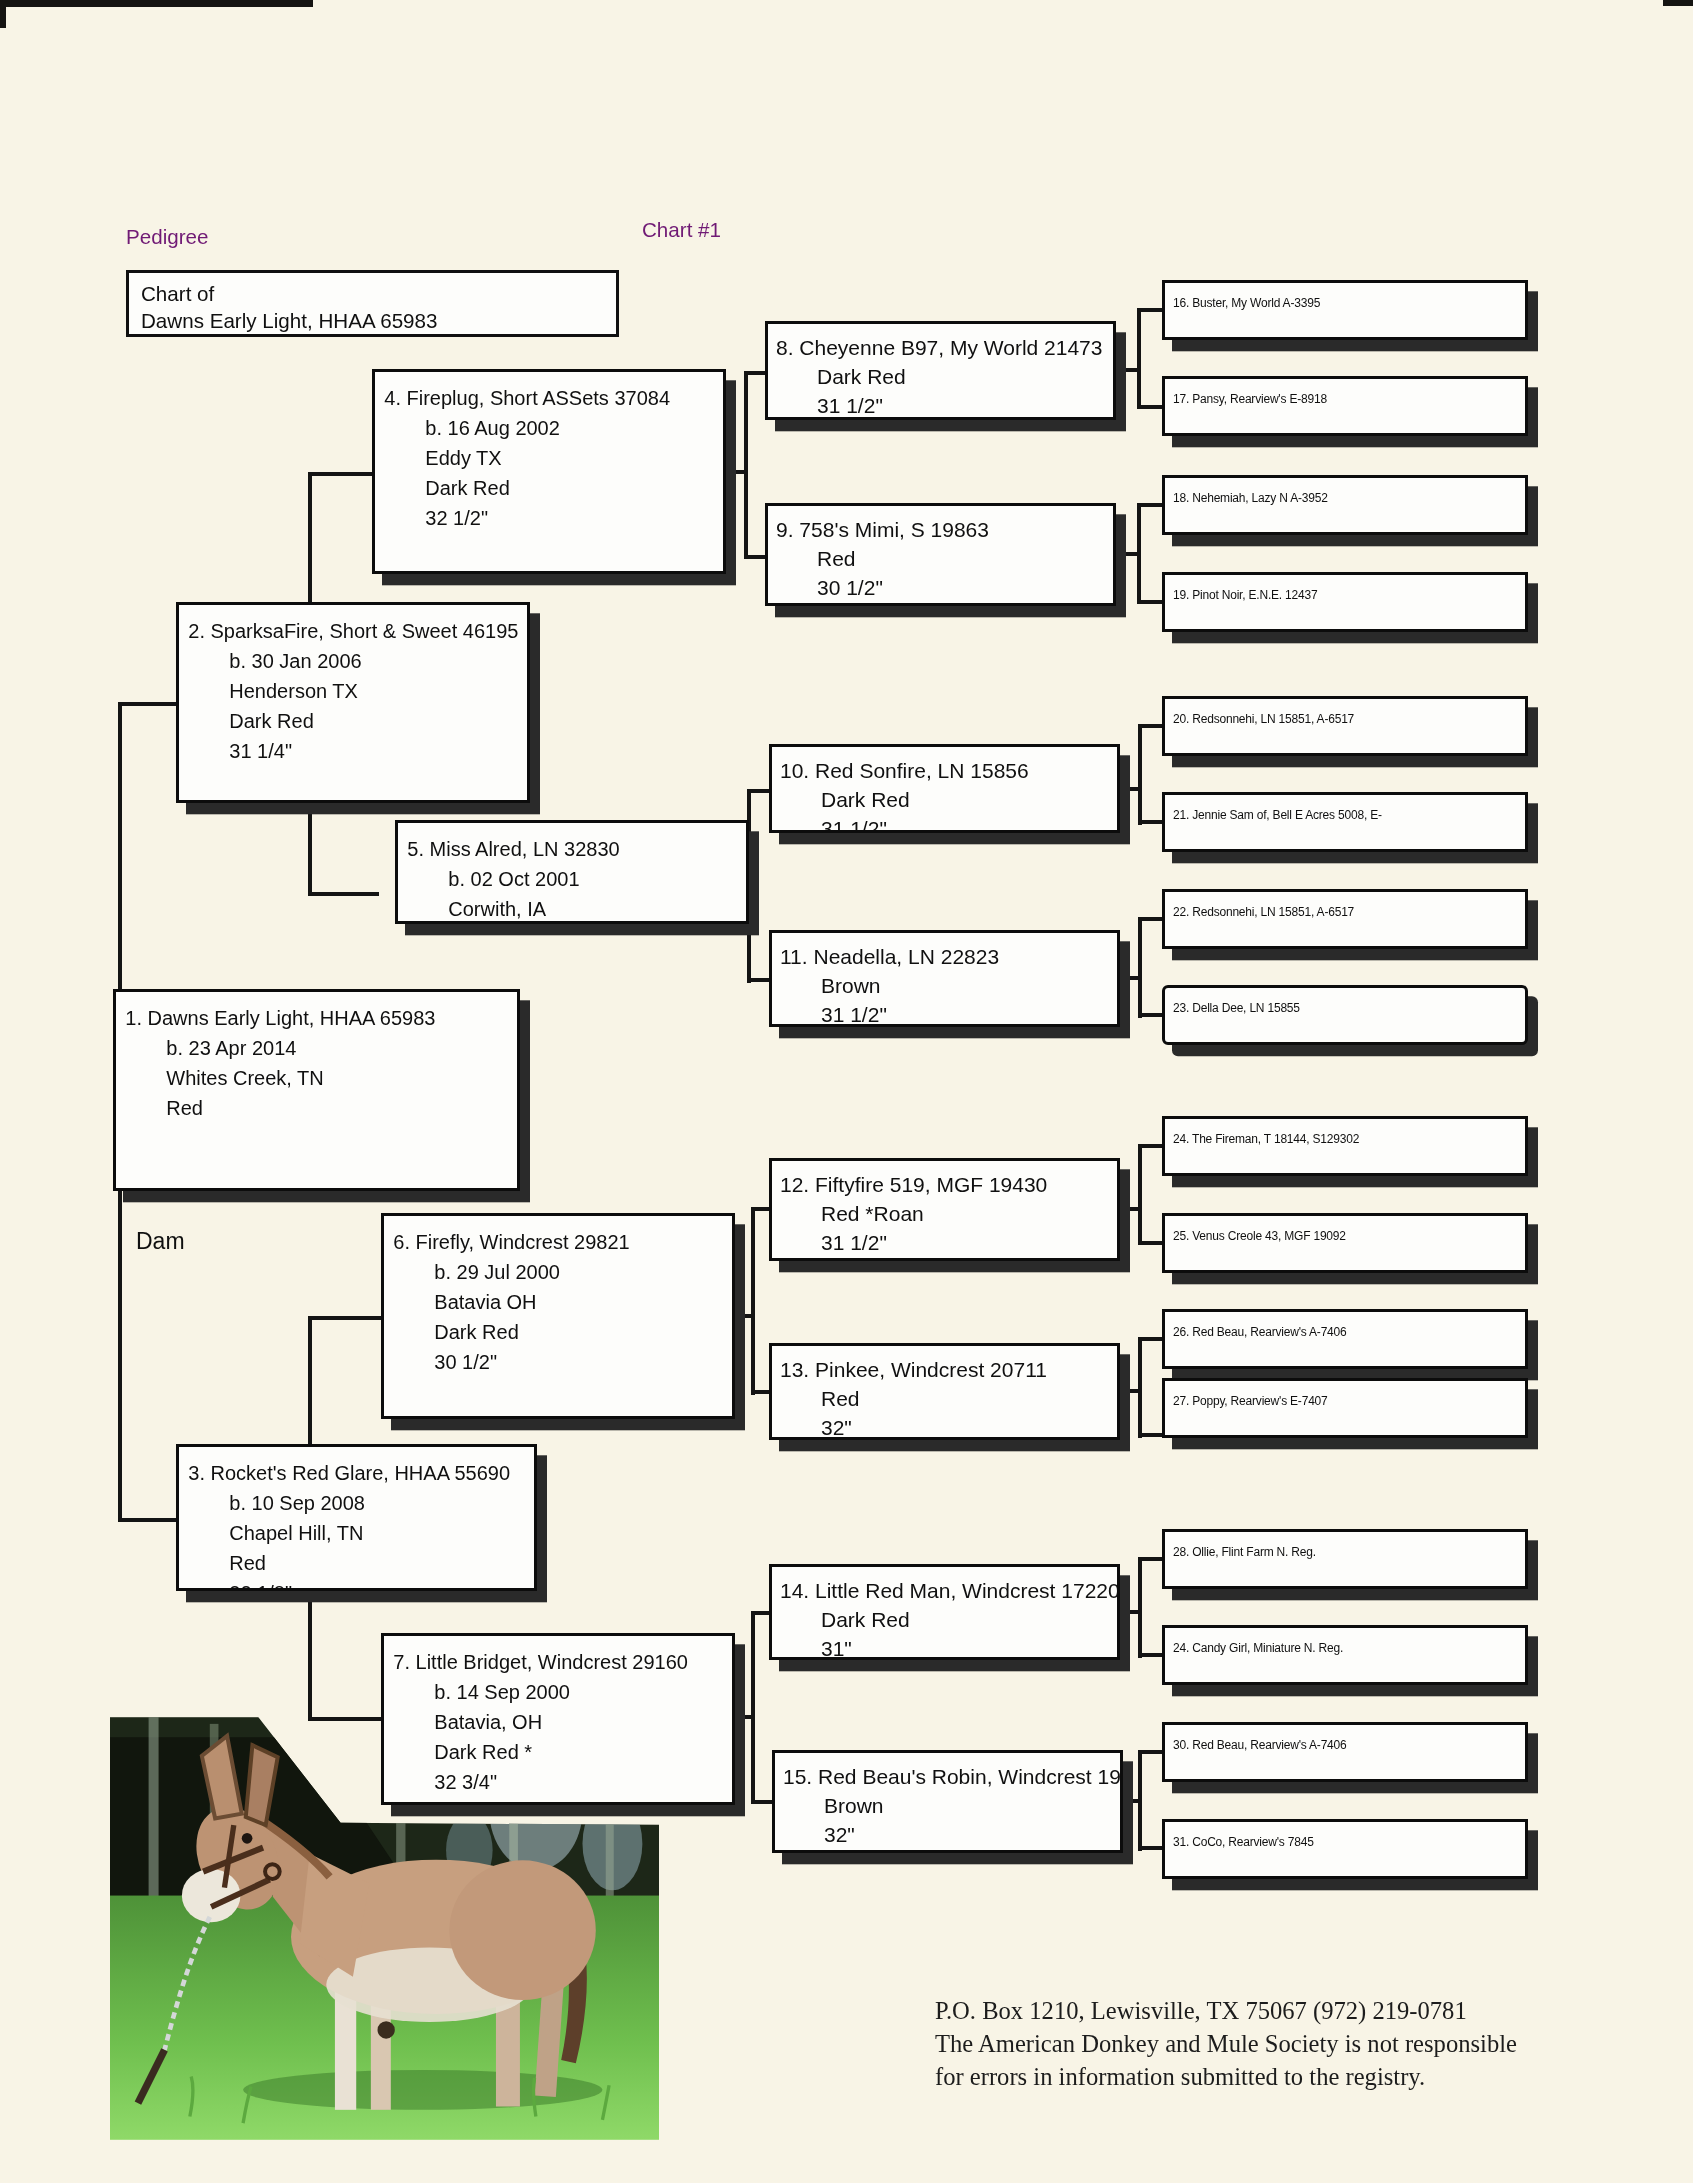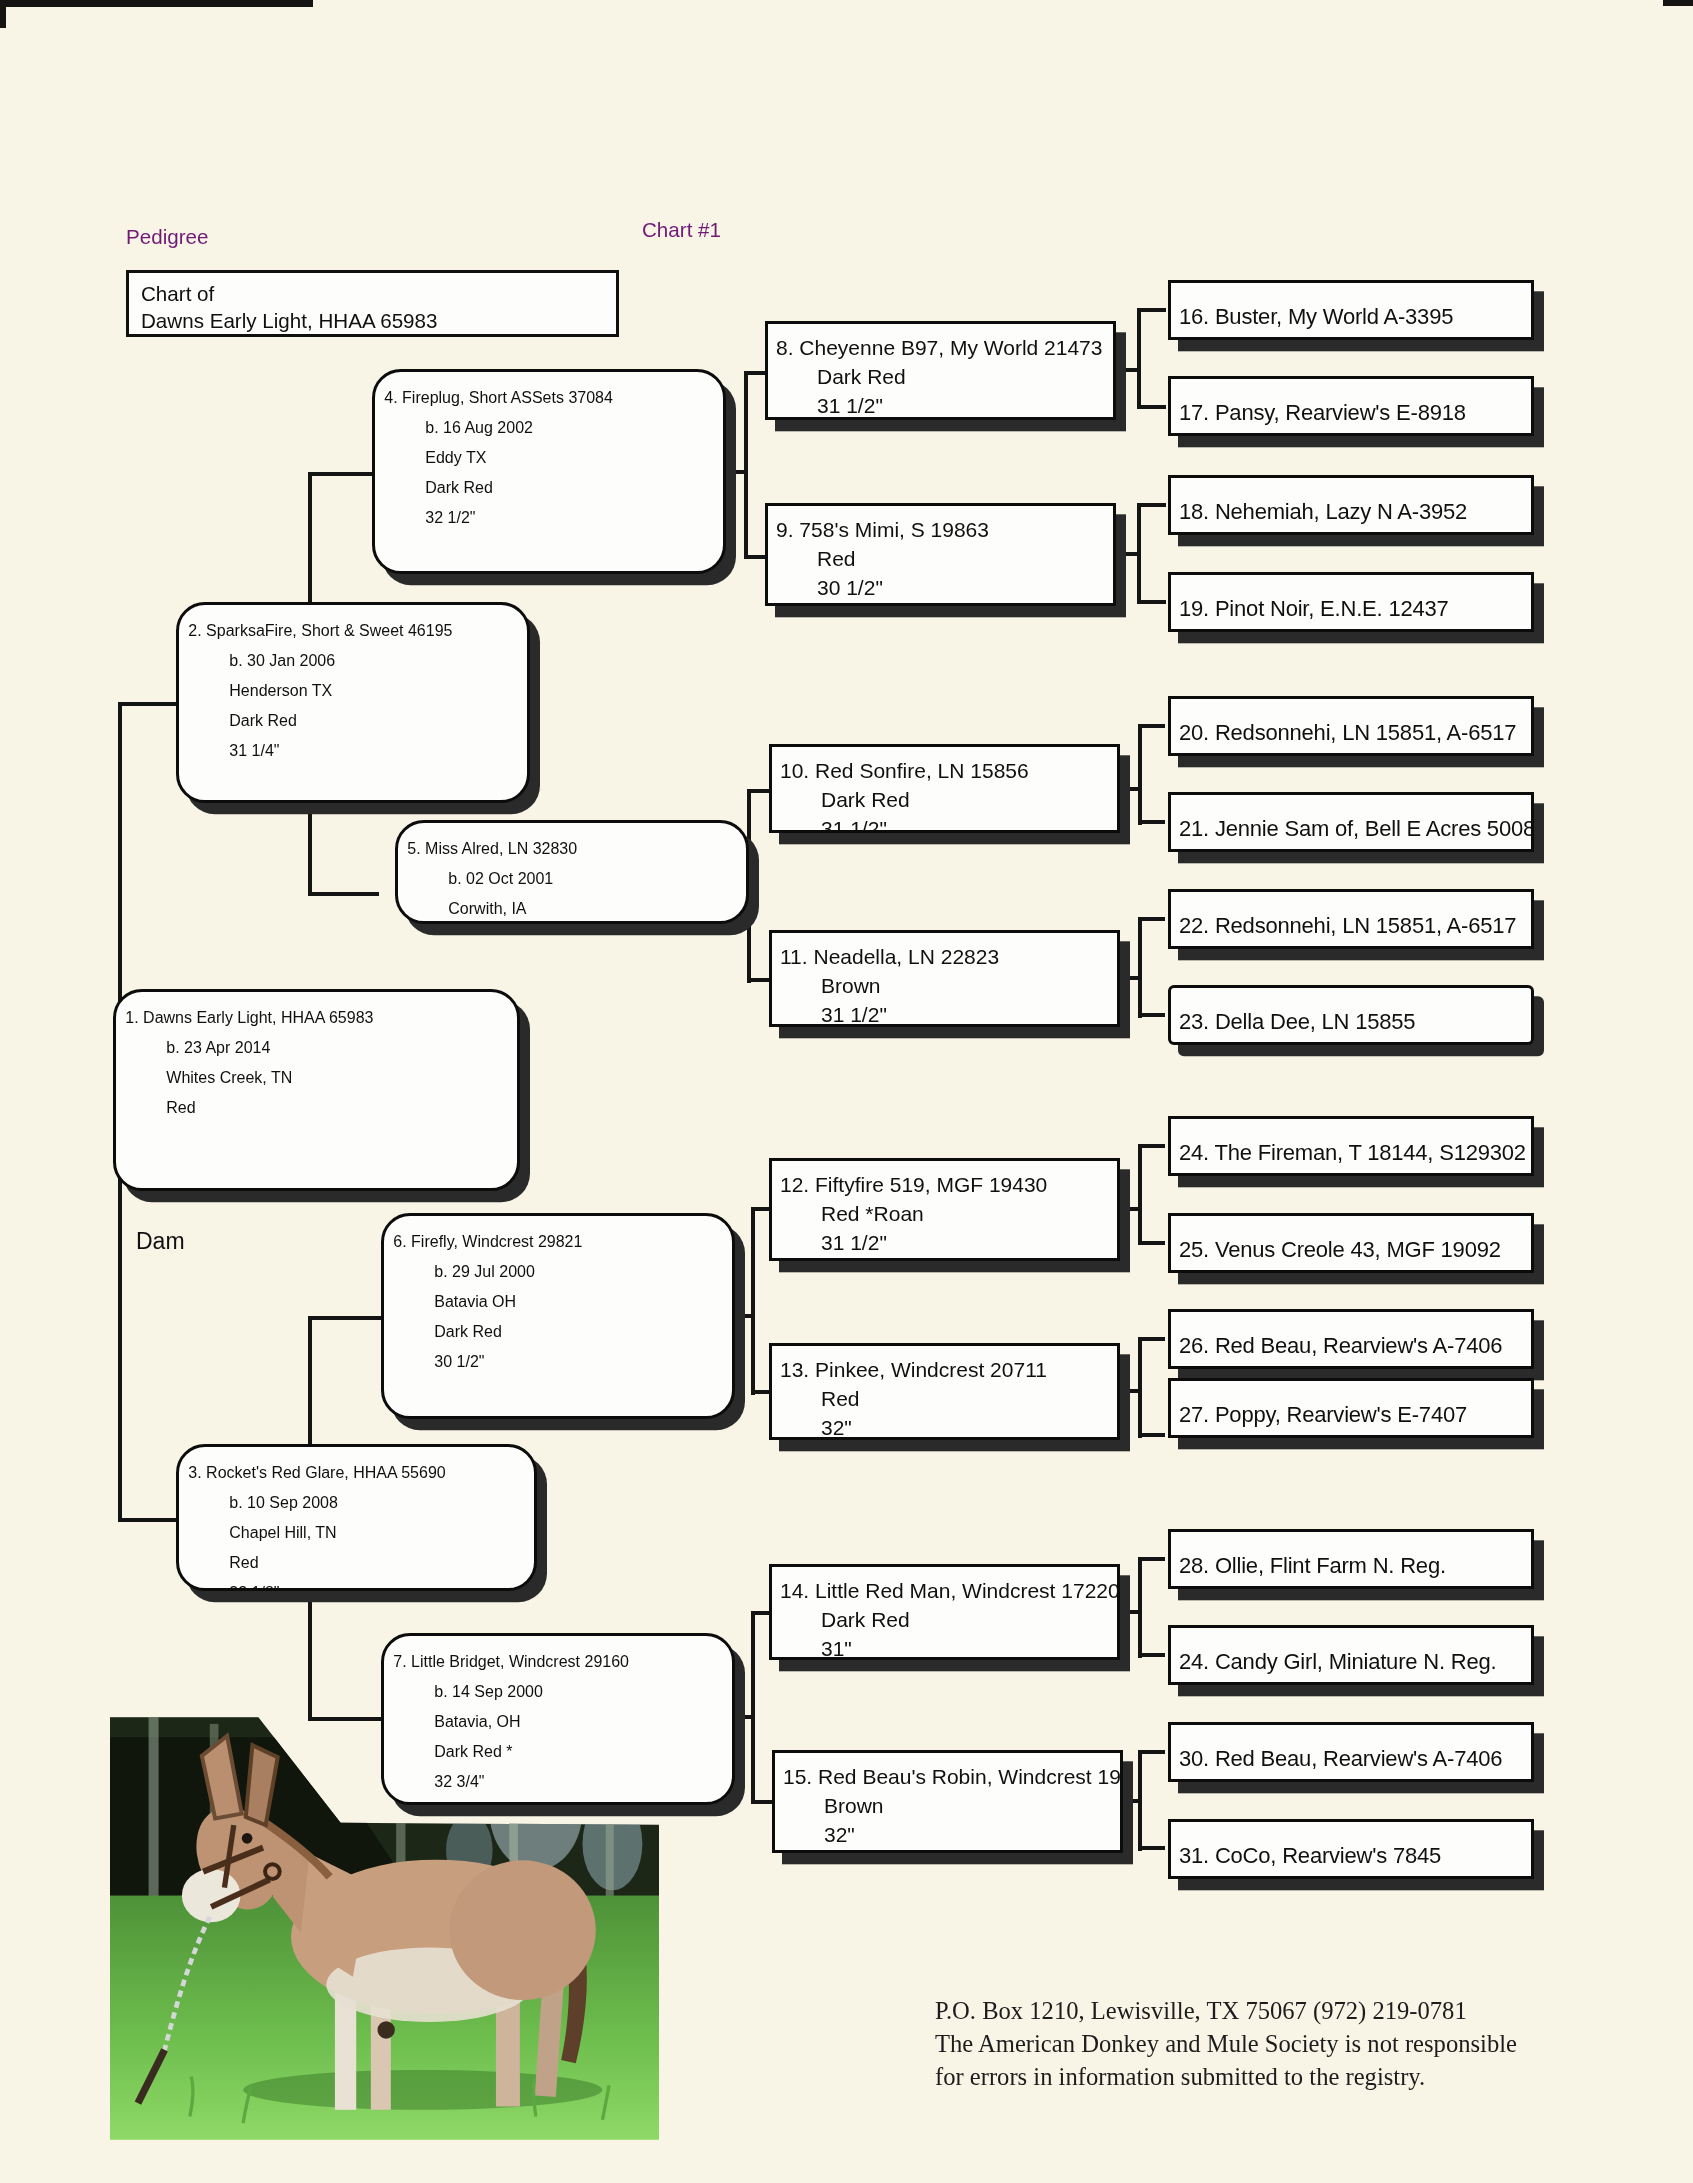--- a/index.html
+++ b/index.html
@@ -15,23 +15,23 @@
     background:#fdfdfb;border:3.3px solid #101010;
     padding:6.7px 12px;box-sizing:border-box;
     font-size:20.6px;line-height:27px;
   }
   .pbox{
     position:absolute;background:#fdfdfb;border:3.3px solid #0c0c0c;
     box-sizing:border-box;z-index:2;
     box-shadow:10px 11.3px 0 #2a2a2a;
     overflow:hidden;white-space:nowrap;
   }
-  .pbox.big{font-size:16px;line-height:30px;padding:10.7px 9.3px;border-radius:29px;}
+  .pbox.big{font-size:20px;line-height:30px;padding:10.7px 9.3px;}
   .pbox.mid{font-size:21px;line-height:29px;padding:9.3px 8px;}
-  .pbox.small{font-size:22px;line-height:24px;padding:22px 8px;letter-spacing:-0.2px;margin-left:6px;}
+  .pbox.small{font-size:12px;line-height:24px;padding:8px 8px;letter-spacing:-0.2px;}
   .pbox .ind{padding-left:41px;}
   .conn{position:absolute;background:#141414;z-index:1;}
   .dam{position:absolute;left:136px;top:1228px;font-size:23px;z-index:3;}
   .footer{
     position:absolute;left:935px;top:1994px;z-index:3;
     font-family:"Liberation Serif",serif;font-size:24.6px;line-height:33px;color:#1c1c1c;
   }
   .photo{
     position:absolute;left:110px;top:1717px;width:549px;height:423px;z-index:1;
     clip-path:polygon(0% 0%,27% 0%,42% 25%,100% 25.5%,100% 100%,0% 100%);

